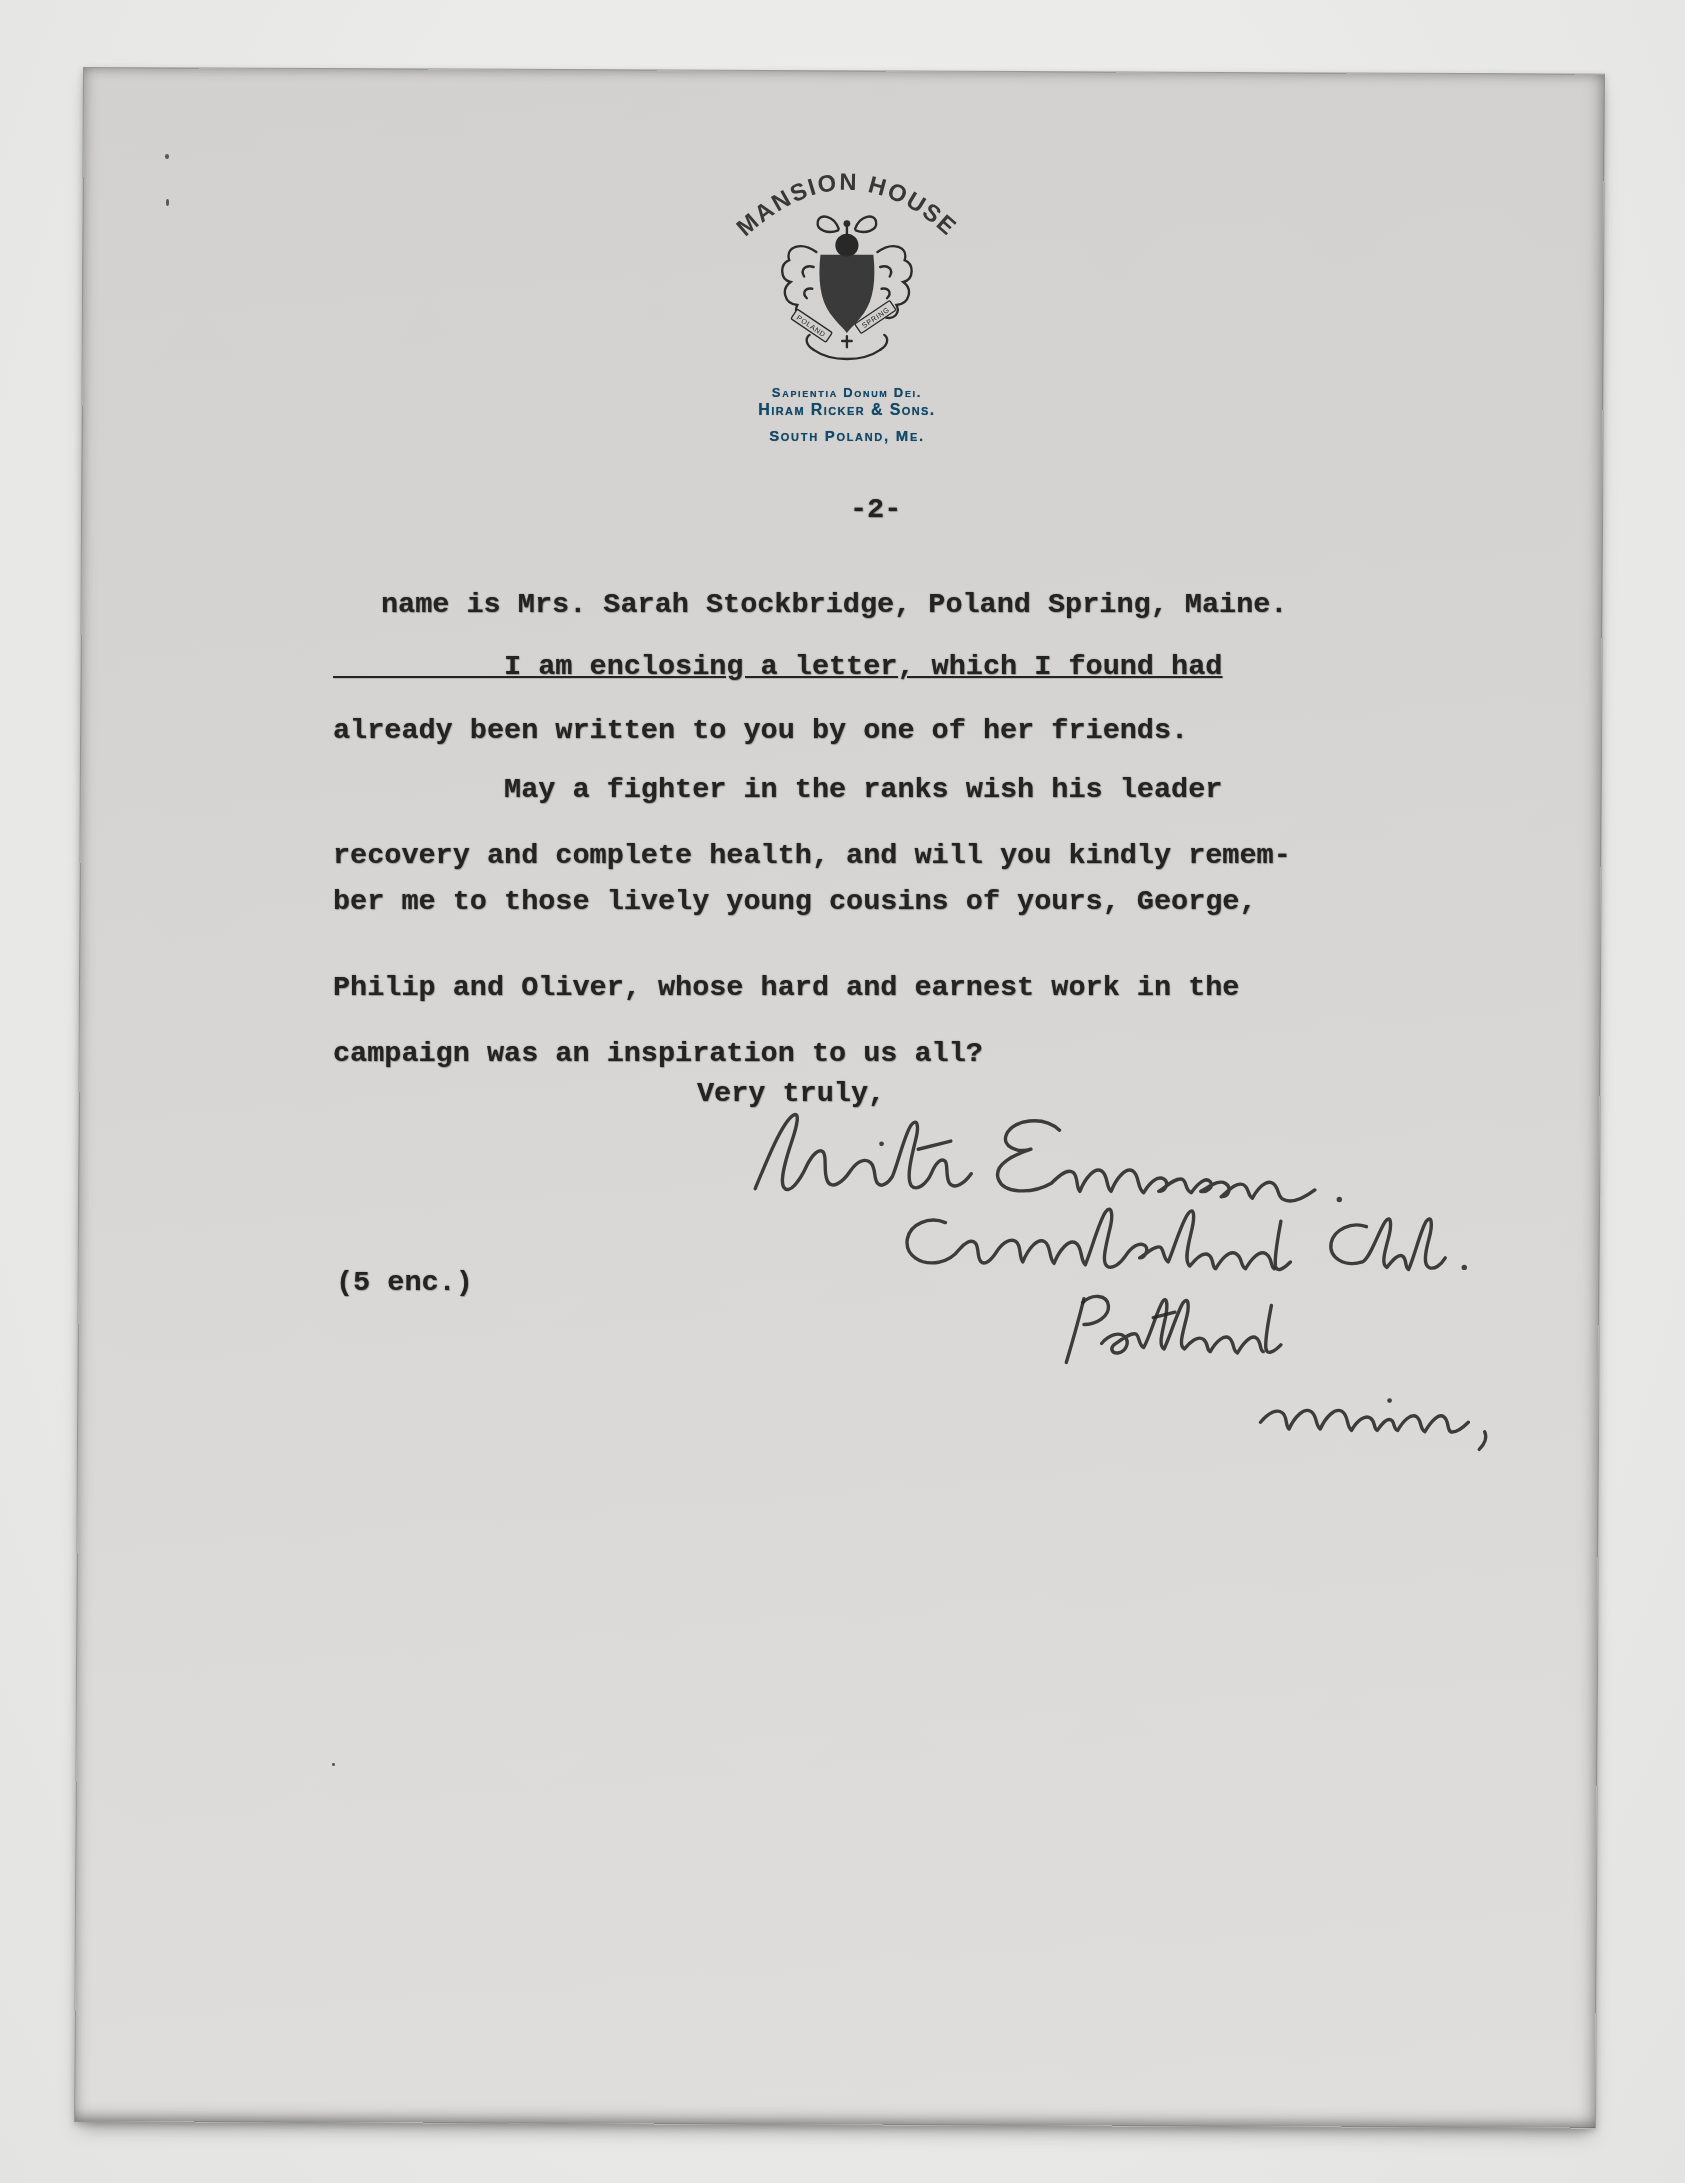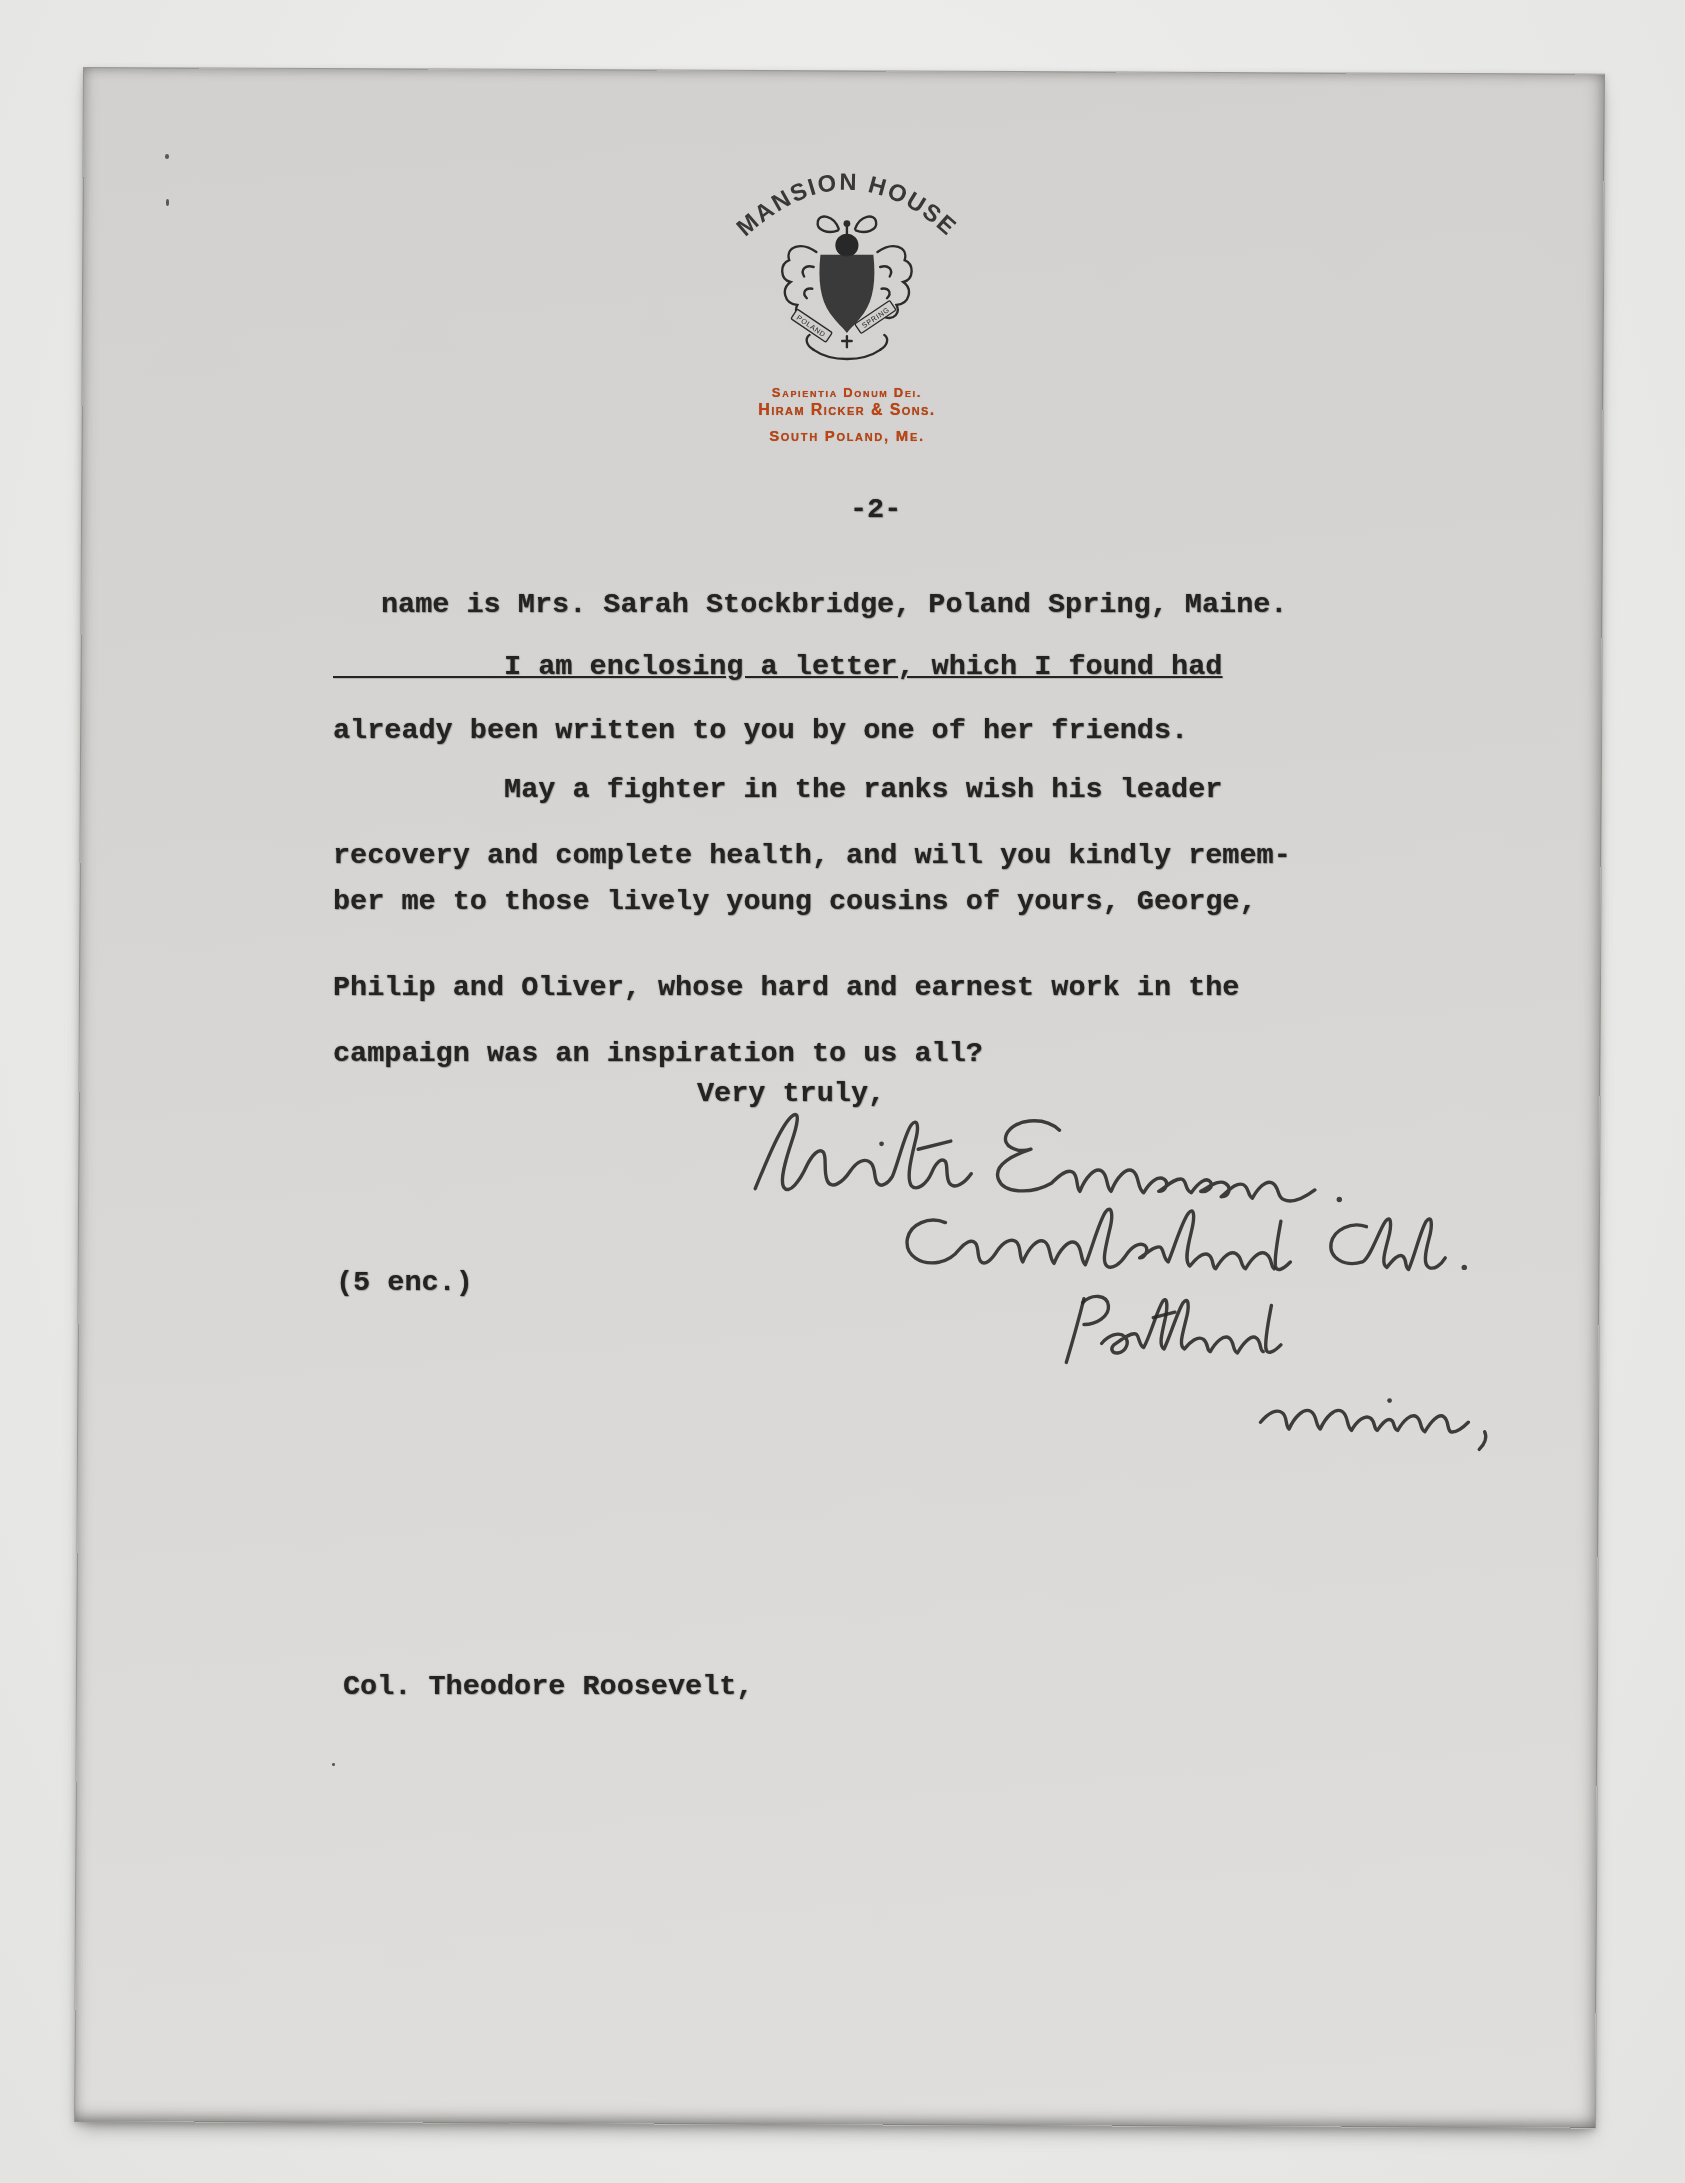--- a/index.html
+++ b/index.html
@@ -34,21 +34,21 @@
   #body-lines .tline:nth-child(3){ top:717px; }
   #body-lines .tline:nth-child(4){ top:776px; }
   #body-lines .tline:nth-child(5){ top:842px; }
   #body-lines .tline:nth-child(6){ top:888px; }
   #body-lines .tline:nth-child(7){ top:974px; }
   #body-lines .tline:nth-child(8){ top:1040px; }
   #recipient { left:343px; top:1666px; }
   #recipient .addr-line { white-space:pre; height:41px; line-height:41px; }
   .lh-line {
     position:absolute; left:847px; transform:translateX(-50%);
-    color:#c2410c; font-variant:small-caps; white-space:nowrap;
+    color:#0c4a6e; font-variant:small-caps; white-space:nowrap;
     text-shadow:0 0 0.7px rgba(40,40,38,.6);
   }
   #lh-motto    { top:385px; font-size:13px; letter-spacing:1.7px; font-weight:600; }
   #lh-company  { top:401px; font-size:16px; letter-spacing:1.4px;  font-weight:600; }
   #lh-location { top:427px; font-size:15px; letter-spacing:1.7px; font-weight:600; }
   svg.overlay { position:absolute; left:0; top:0; width:1685px; height:2183px; pointer-events:none; }
   .arc-text { font-family:"Liberation Sans",sans-serif; font-size:35px; letter-spacing:3px;
               font-weight:600; fill:#38383б; fill:#383836; }
   .crest-stroke { fill:none; stroke:#2b2b2b; stroke-width:3.5; stroke-linecap:round; }
   .hand { fill:none; stroke:#262624; stroke-width:5; stroke-linecap:round; stroke-linejoin:round; opacity:.88; }
@@ -66,21 +66,21 @@
 <div class="speck" style="left:332px; top:1763px; width:2.7px; height:2.7px;"></div>
 
 <div class="lh-line" id="lh-motto">Sapientia Donum Dei.</div>
 <div class="lh-line" id="lh-company">Hiram Ricker &amp; Sons.</div>
 <div class="lh-line" id="lh-location">South Poland, Me.</div>
 
 <div class="type" style="left:850px; top:496px;">-2-</div>
 <div class="type" id="body-lines"><div class="tline">name is Mrs. Sarah Stockbridge, Poland Spring, Maine.</div><div class="tline">          I am enclosing a letter, which I found had</div><div class="tline">already been written to you by one of her friends.</div><div class="tline">          May a fighter in the ranks wish his leader</div><div class="tline">recovery and complete health, and will you kindly remem-</div><div class="tline">ber me to those lively young cousins of yours, George,</div><div class="tline">Philip and Oliver, whose hard and earnest work in the</div><div class="tline">campaign was an inspiration to us all?</div></div>
 <div class="type" style="left:697px; top:1080px;">Very truly,</div>
 <div class="type" style="left:336px; top:1269px;">(5 enc.)</div>
-<div class="type" id="recipient"><div class="addr-line">Col. Theodore Roosevelt,</div></div>
+<div class="type" id="recipient"></div>
 
 <span class="sr" style="left:753px; top:1128px;">Walter Emerson.</span>
 <span class="sr" style="left:908px; top:1212px;">Cumberland Club.</span>
 <span class="sr" style="left:1057px; top:1295px;">Portland</span>
 <span class="sr" style="left:1257px; top:1401px;">Maine,</span>
 
 <svg class="overlay" viewBox="0 0 2481 3214">
   <defs>
     <path id="arcPath" d="M 1095 352 Q 1247 207 1399 352"></path>
   </defs>

